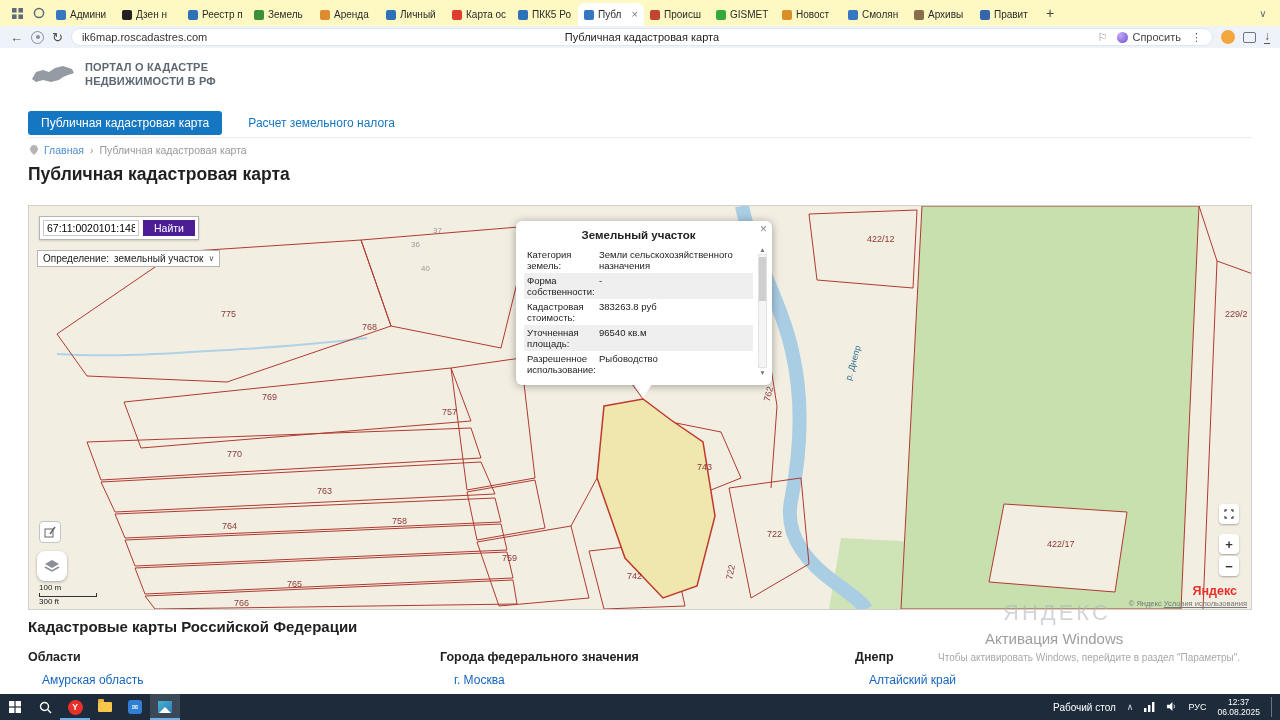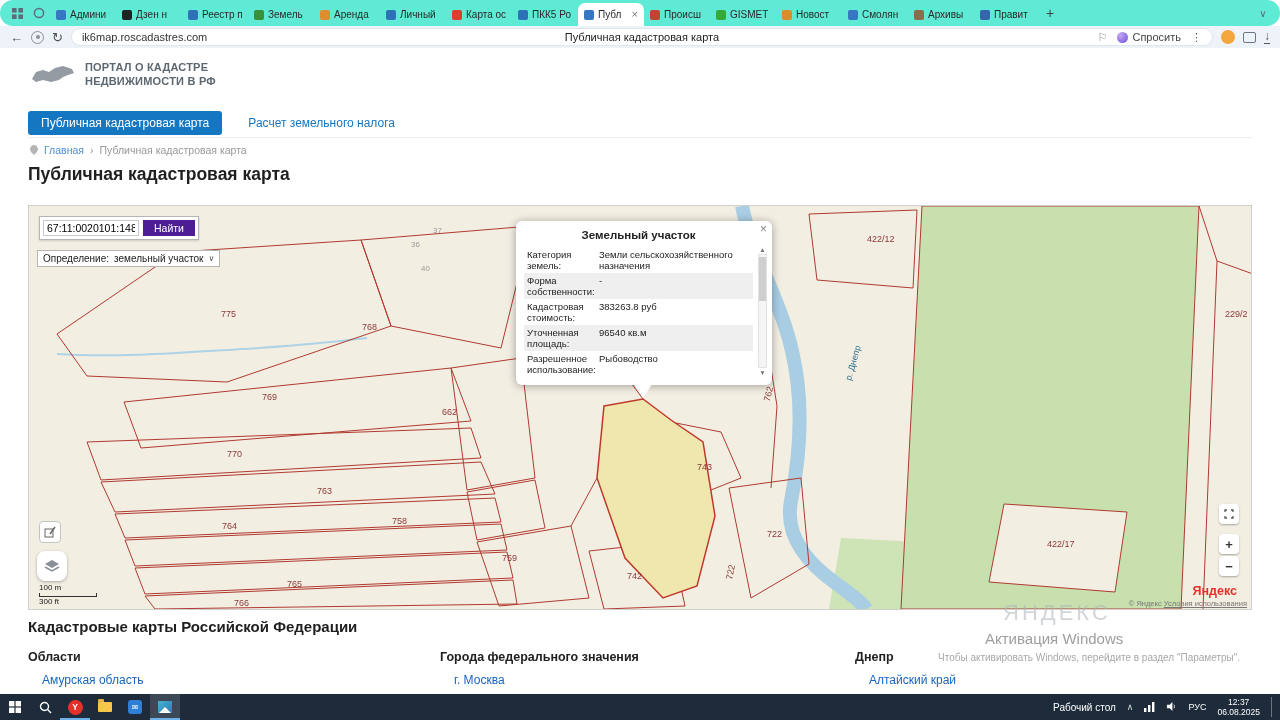--- a/index.html
+++ b/index.html
@@ -1,21 +1,21 @@
 <!DOCTYPE html>
 <html><head>
 <meta charset="utf-8">
 <style>
   * { box-sizing: border-box; margin: 0; padding: 0; }
   html,body { width:1280px; height:720px; overflow:hidden; }
   body { font-family:"Liberation Sans","DejaVu Sans",sans-serif; background:#fff; position:relative; }
   a { text-decoration:none; cursor:pointer; }
 
   
-  .tabbar { position:absolute; top:0; left:0; right:0; height:26px; background:#5eead4; display:flex; align-items:flex-end; padding:0 6px;border-radius:13px; }
+  .tabbar { position:absolute; top:0; left:0; right:0; height:26px; background:#fef9c3; display:flex; align-items:flex-end; padding:0 6px; }
   .tbar-btn { width:22px; height:22px; margin-bottom:2px; display:grid; place-items:center; color:#5f6b7a; flex:none; }
   .tabs { display:flex; align-items:flex-end; height:26px; }
   .tab { width:66px; height:23px; display:flex; align-items:center; gap:4px; padding:0 6px; font-size:10px; color:#2a2a2a; border-radius:7px 7px 0 0; overflow:hidden; white-space:nowrap; flex:none; }
   .tab.active { background:#fff; }
   .tab .fav { width:10px; height:10px; border-radius:2px; flex:none; }
   .tab .tlabel { flex:1; overflow:hidden; }
   .tab .tclose { display:none; color:#777; font-size:11px; line-height:1; }
   .tab.active .tclose { display:block; }
   .newtab { width:20px; height:22px; display:grid; place-items:center; color:#444; font-size:14px; margin-bottom:2px; }
   .tablist { margin-left:auto; width:22px; height:22px; display:grid; place-items:center; color:#5f6b7a; font-size:10px; margin-bottom:2px; }
@@ -319,21 +319,21 @@
     </svg>
 
     <div>
 
         <span class="map-label" style="left: 192px; top: 103px;">775</span>
 
         <span class="map-label" style="left: 333px; top: 116px;">768</span>
 
         <span class="map-label" style="left: 233px; top: 186px;">769</span>
 
-        <span class="map-label" style="left: 413px; top: 201px;">662</span>
+        <span class="map-label" style="left: 413px; top: 201px;">757</span>
 
         <span class="map-label" style="left: 198px; top: 243px;">770</span>
 
         <span class="map-label" style="left: 668px; top: 256px;">743</span>
 
         <span class="map-label" style="left: 288px; top: 280px;">763</span>
 
         <span class="map-label" style="left: 363px; top: 310px;">758</span>
 
         <span class="map-label" style="left: 193px; top: 315px;">764</span>

